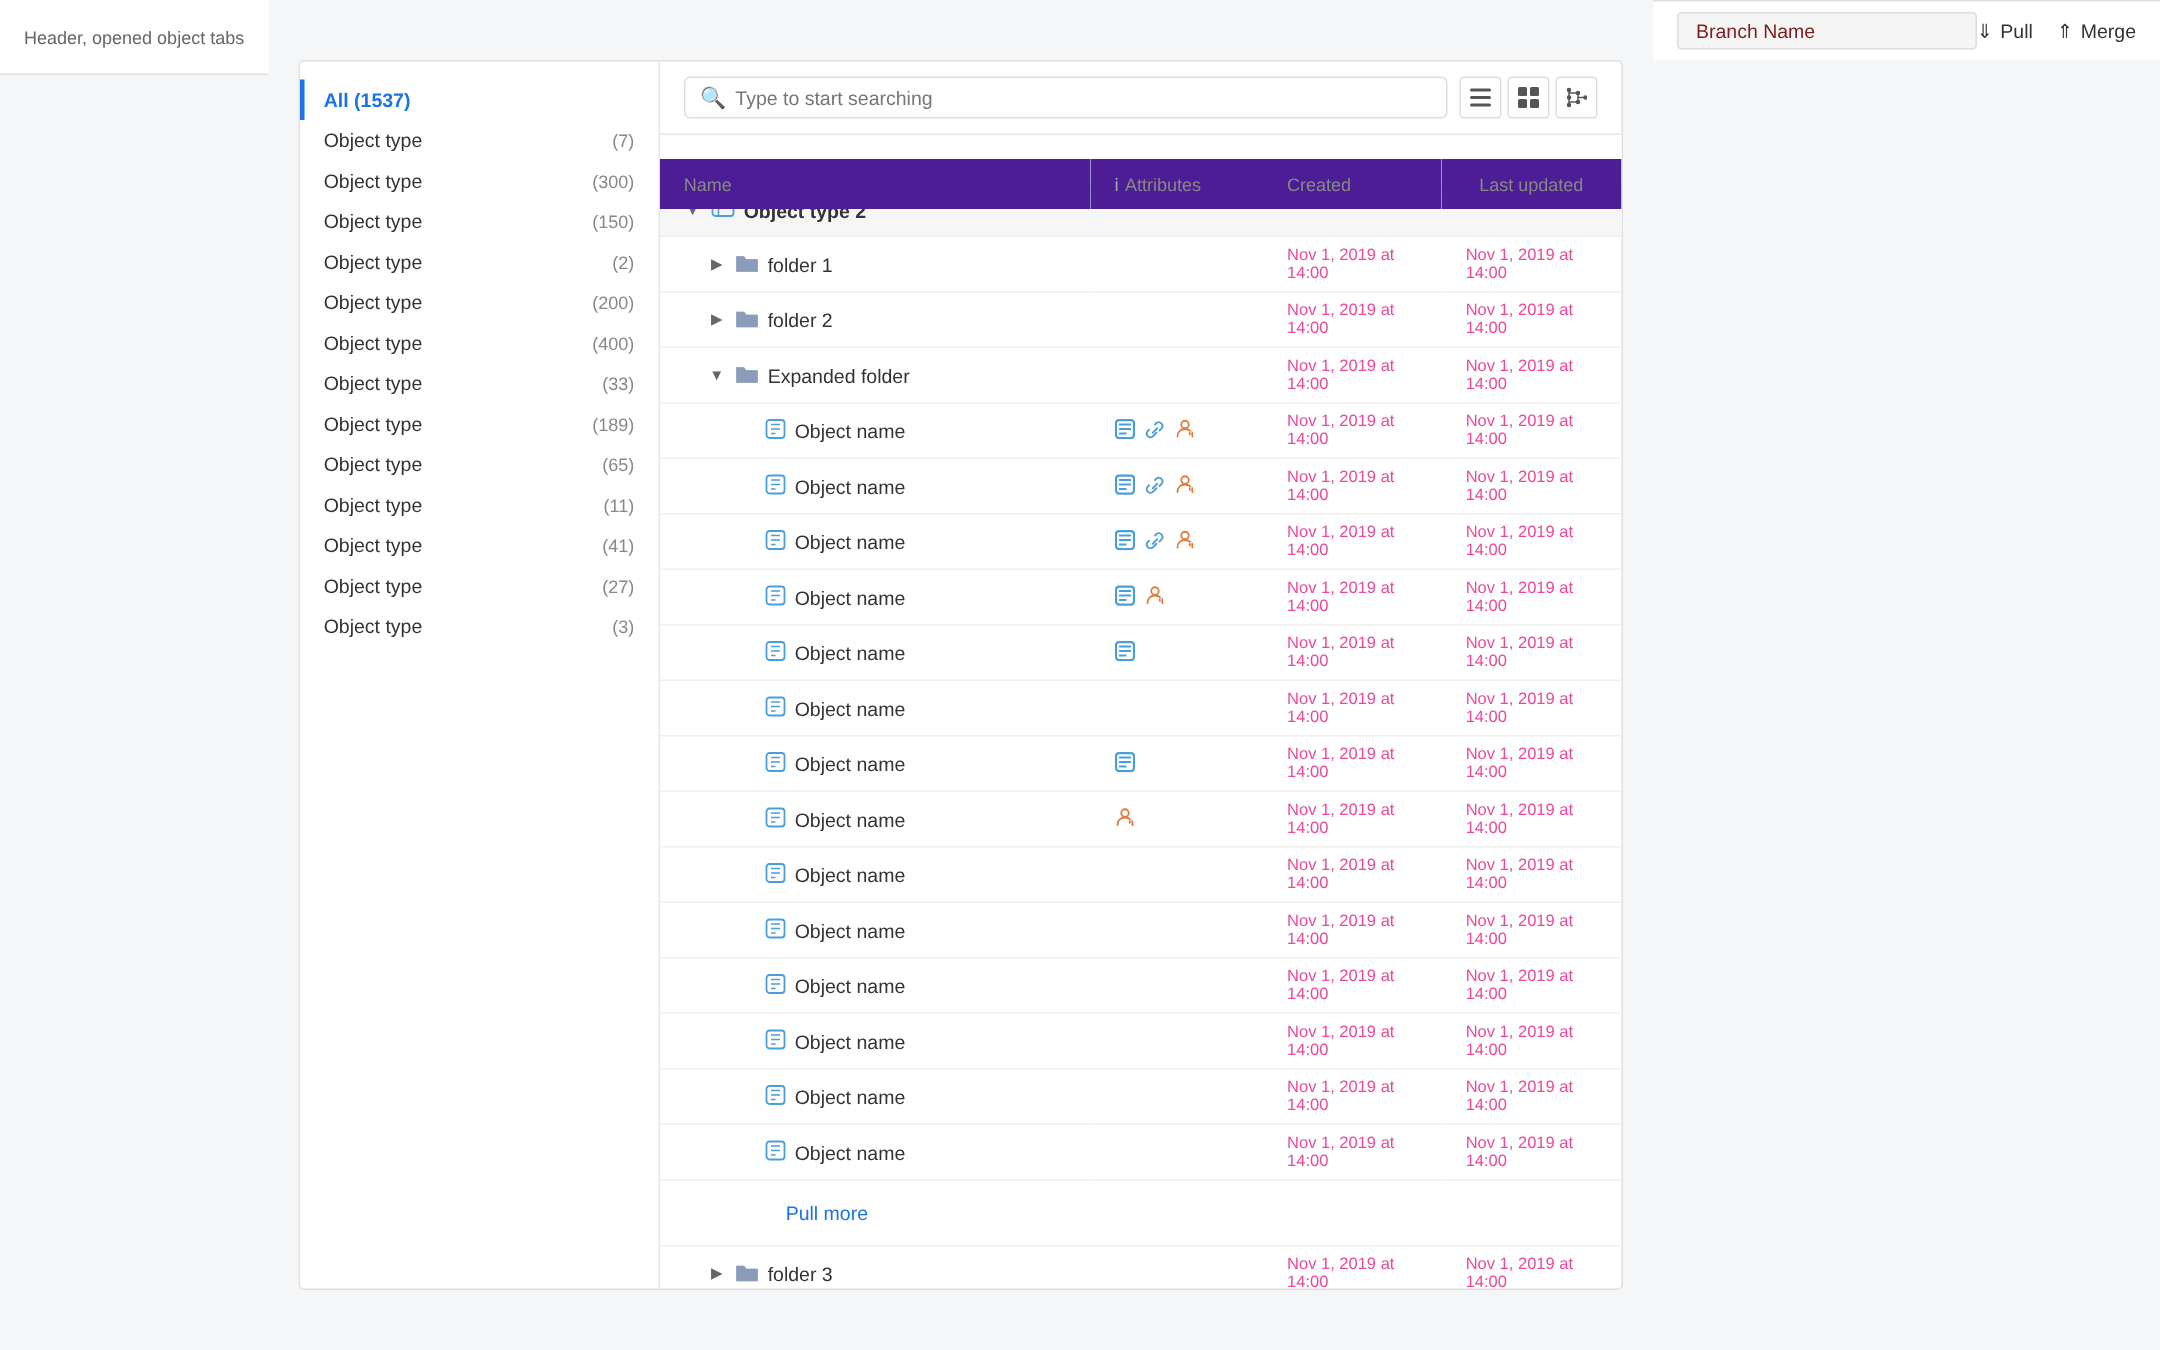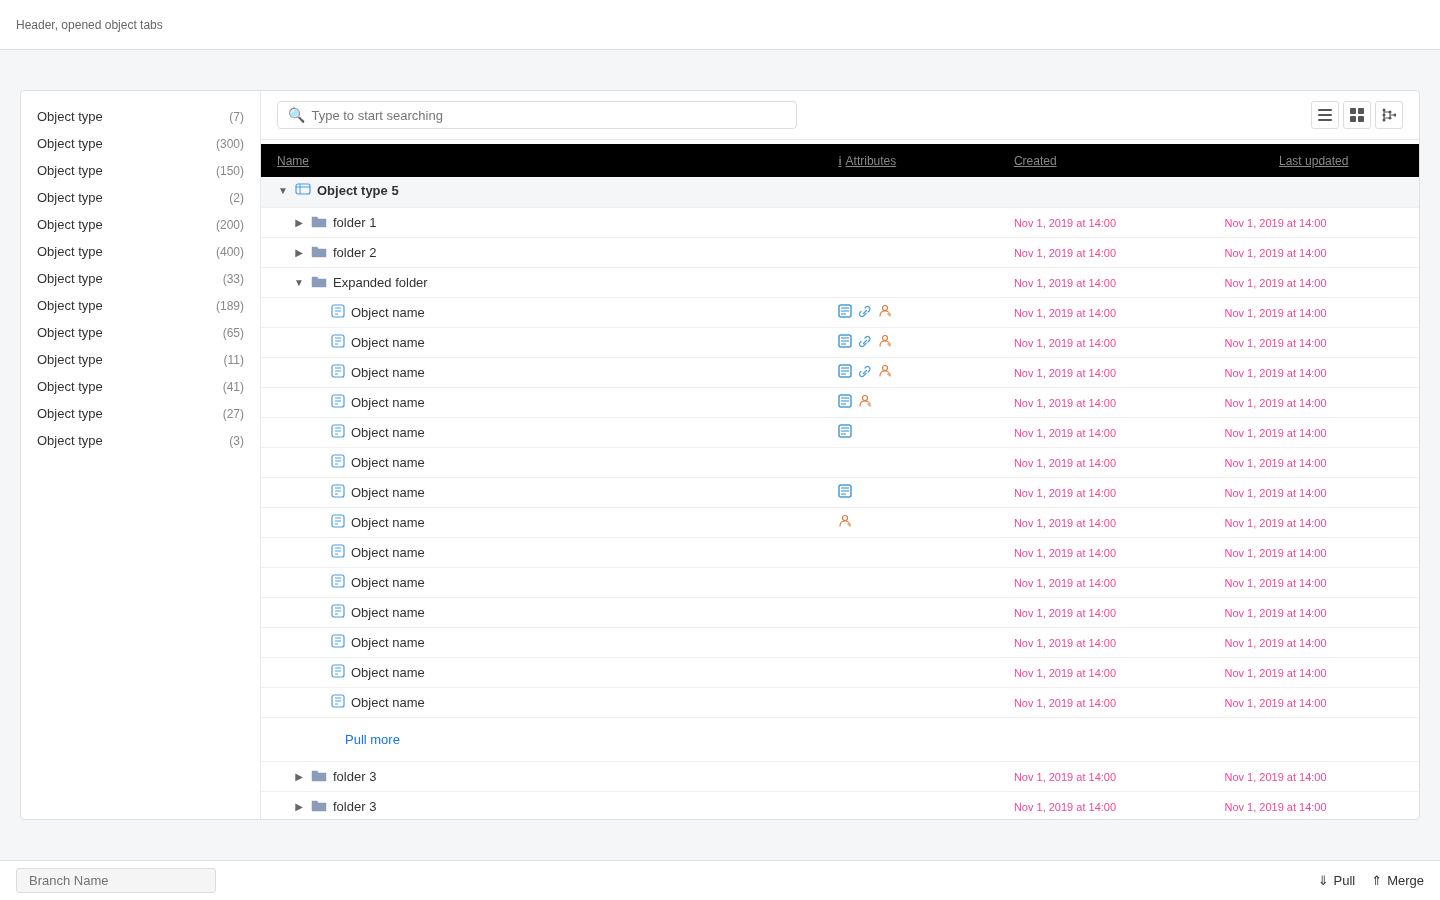--- a/index.html
+++ b/index.html
@@ -1,18 +1,18 @@
 <!DOCTYPE html>
 <html><head>
   <meta charset="utf-8">
   <style>
     * { box-sizing: border-box; margin: 0; padding: 0; }
     body { font-family: -apple-system, BlinkMacSystemFont, 'Segoe UI', sans-serif; font-size: 13px; color: #333; background: #f5f6f8; height: 900px; overflow: hidden; }
 
-    .app-container { display: flex; flex-direction: column; height: 900px; }
+    .app-container { display: flex; flex-direction: row; height: 900px; }
 
     
     .header { background: #fff; border-bottom: 1px solid #e0e0e0; padding: 8px 16px; font-size: 12px; color: #666; height: 50px; display: flex; align-items: center; }
 
     
     .main-area { display: flex; flex: 1; overflow: hidden; background: #fff; margin: 40px 20px 40px 20px; border: 1px solid #e0e0e0; border-radius: 4px; }
 
     
     .sidebar { width: 240px; border-right: 1px solid #e8e8e8; padding: 12px 0; overflow-y: auto; flex-shrink: 0; }
     .sidebar-item { display: flex; align-items: center; justify-content: space-between; padding: 6px 16px; cursor: pointer; font-size: 13px; color: #333; }
@@ -28,21 +28,21 @@
     .search-box { flex: 1; max-width: 520px; display: flex; align-items: center; border: 1px solid #ddd; border-radius: 4px; padding: 5px 10px; gap: 6px; background: #fff; }
     .search-box input { border: none; outline: none; font-size: 13px; color: #999; width: 100%; }
     .search-icon { color: #aaa; font-size: 14px; }
     .view-controls { margin-left: auto; display: flex; gap: 4px; }
     .view-btn { width: 28px; height: 28px; border: 1px solid #ddd; background: #fff; border-radius: 3px; cursor: pointer; display: flex; align-items: center; justify-content: center; color: #555; font-size: 14px; }
 
     
     .table-container { flex: 1; overflow-y: auto; }
     table { width: 100%; border-collapse: collapse; }
     thead tr { background: #fff; }
-    th { text-align: left; padding: 8px 16px; font-size: 12px; color: #888; font-weight: 500; border-bottom: 1px solid #e8e8e8; position: sticky; top: 4px; background: #000000; z-index: 1; text-decoration: underline; }
+    th { text-align: left; padding: 8px 16px; font-size: 12px; color: #888; font-weight: 500; border-bottom: 1px solid #e8e8e8; position: sticky; top: 16px; background: #4c1d95; z-index: 1; }
     th.name-col { width: 480px; }
     th.attr-col { width: 150px; }
     th.created-col { width: 180px; }
     th.updated-col { width: 180px; text-align: center; }
 
     td { padding: 6px 16px; border-bottom: 1px solid #f0f0f0; font-size: 13px; vertical-align: middle; }
 
     .group-header { background: #f5f6f8 !important; }
     .group-header td { font-weight: 600; padding: 8px 16px; }
 
@@ -59,36 +59,41 @@
     .attr-icon.blue { color: #4a9eda; }
     .attr-icon.orange { color: #e07b39; }
     .attr-icon.green { color: #4a9eda; }
 
     .load-more { color: #1a73e8; cursor: pointer; font-size: 13px; padding: 8px 68px; display: block; }
 
     .date-cell { color: #ec4899; font-size: 11px; }
 
     
     .footer { background: #fff; border-top: 1px solid #e0e0e0; height: 40px; display: flex; align-items: center; justify-content: space-between; padding: 0 16px; }
-    .branch-name { font-size: 13px; color: #737373; background: #f5f5f5; border: 1px solid #ddd; border-radius: 3px; padding: 4px 12px; min-width: 200px; }
+    .branch-name { font-size: 13px; color: #7f1d1d; background: #f5f5f5; border: 1px solid #ddd; border-radius: 3px; padding: 4px 12px; min-width: 200px; }
     .footer-actions { display: flex; gap: 16px; }
     .footer-btn { display: flex; align-items: center; gap: 5px; font-size: 13px; color: #333; cursor: pointer; font-weight: 500; }
   </style>
 </head>
 <body>
 
 <div class="app-container">
 
   <div class="header">
     <span>Header, opened object tabs</span>
   </div>
 
   <div class="main-area">
 
     <div class="sidebar">
+      <div class="sidebar-item active">
+        <span class="label">
+          <span>All</span>&nbsp;<span>(1537)</span>
+        </span>
+      </div>
 
       <div id="sidebar-items-container">
           <div class="sidebar-item">
             <span class="label">Object type</span>
             <span class="count">(7)</span>
           </div>
           <div class="sidebar-item">
             <span class="label">Object type</span>
             <span class="count">(300)</span>
           </div>
@@ -204,21 +209,21 @@
           <tbody id="table-body">
               <tr class="group-header">
   <td colspan="4">
     <div class="name-cell">
       <span class="chevron">▼</span>
       <span><svg width="16" height="14" viewBox="0 0 16 14" fill="none">
     <rect x="1" y="2" width="14" height="10" rx="2" stroke="#4a9eda" stroke-width="1.2" fill="none"></rect>
     <line x1="1" y1="5" x2="15" y2="5" stroke="#4a9eda" stroke-width="1"></line>
     <line x1="5" y1="2" x2="5" y2="12" stroke="#4a9eda" stroke-width="1"></line>
   </svg></span>
-      <span>Object type 5</span>
+      <span>Object type 2</span>
     </div>
   </td>
 </tr>
               <tr class="row-indent-1">
     <td>
       <div class="name-cell">
         <span class="chevron">▶</span>
         <span class="folder-icon"><svg width="16" height="14" viewBox="0 0 16 14" fill="none">
     <path d="M1 3h5l1.5 2H15v8H1V3z" fill="#8b9bba" stroke="#8b9bba" stroke-width="0.5"></path>
   </svg></span>

